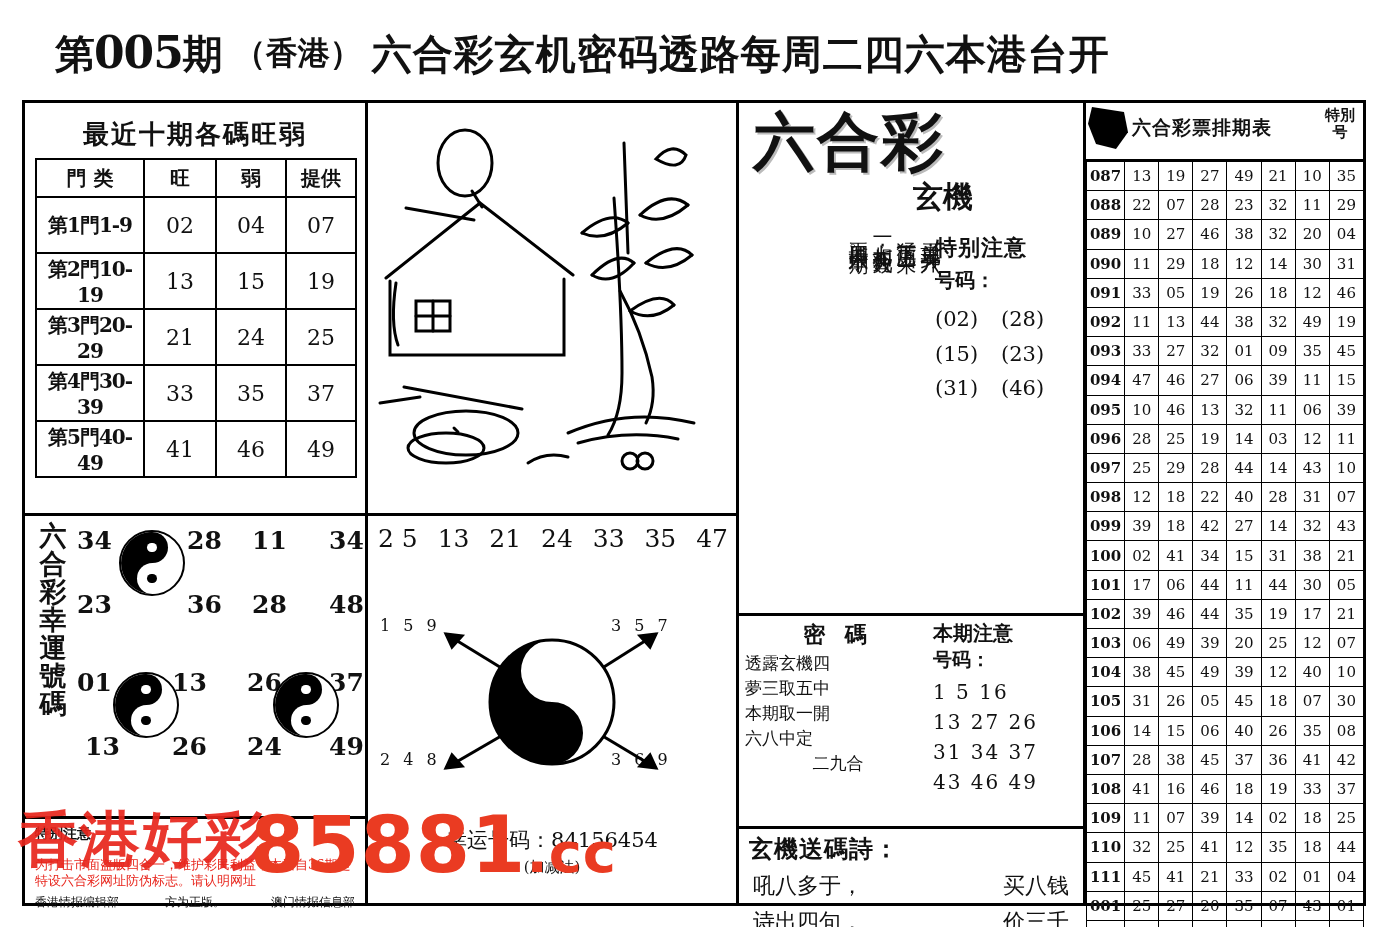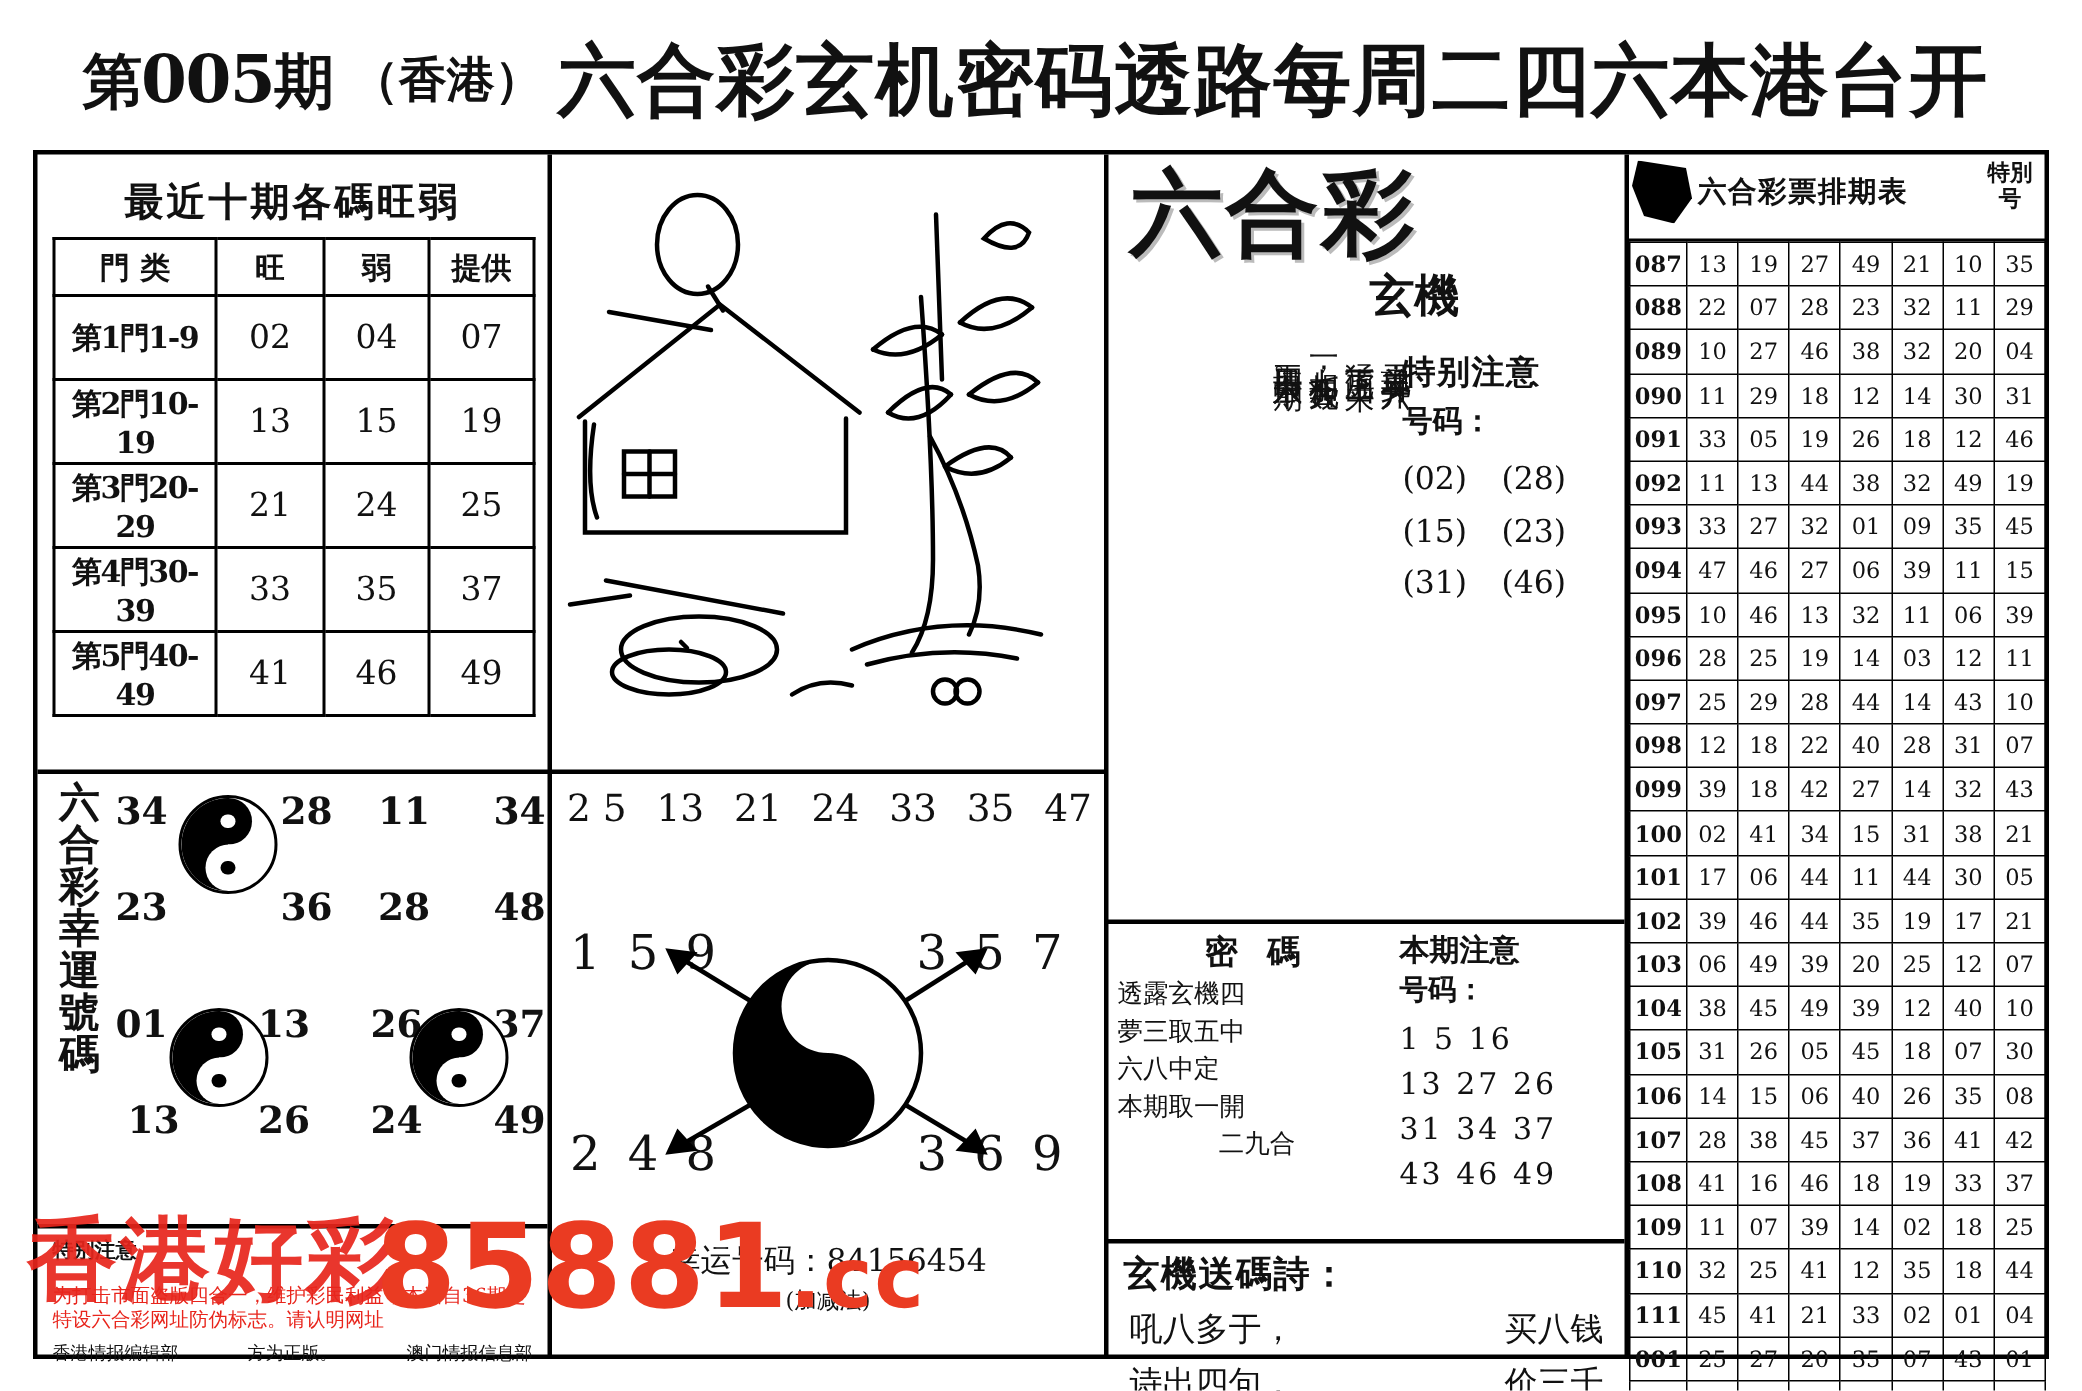--- a/index.html
+++ b/index.html
@@ -4,21 +4,21 @@
 <style>
   html,body{margin:0;padding:0;background:#fff;}
   body{width:1388px;height:927px;font-family:"DejaVu Sans","Liberation Sans",sans-serif;color:#111;overflow:hidden;}
   .page{position:relative;width:1388px;height:927px;}
 
   
   .header{position:absolute;left:0;top:20px;width:1388px;height:68px;display:flex;align-items:center;padding-left:55px;box-sizing:border-box;white-space:nowrap;}
   .hdr-issue{font-size:40px;font-weight:bold;font-family:"DejaVu Serif","Liberation Serif",serif;letter-spacing:-1px;}
   .hdr-issue .num{font-size:44px;}
   .hdr-region{font-size:32px;font-weight:bold;font-family:"DejaVu Serif","Liberation Serif",serif;margin-left:12px;}
-  .hdr-title{font-size:52px;font-weight:bold;font-family:Liberation Sans, sans-serif;margin-left:10px;letter-spacing:1px;}
+  .hdr-title{font-size:40px;font-weight:bold;font-family:Liberation Sans, sans-serif;margin-left:10px;letter-spacing:1px;}
 
   
   .frame{position:absolute;left:22px;top:100px;width:1344px;height:806px;border:3px solid #000;box-sizing:border-box;}
 
   
   .vline{position:absolute;top:0;width:3px;background:#000;}
   .hline{position:absolute;left:0;height:3px;background:#000;}
 
   
   .panelA{position:absolute;left:0;top:0;width:340px;height:410px;box-sizing:border-box;padding:8px 10px;}
@@ -51,21 +51,21 @@
   
   .panelC{position:absolute;left:0;top:716px;width:340px;height:87px;box-sizing:border-box;padding:6px 10px;}
   .panelC .t1{font-size:14px;font-weight:bold;font-family:"DejaVu Serif","Liberation Serif",serif;}
   .panelC .redtxt{color:#e8251c;font-size:13px;line-height:1.25;font-family:"DejaVu Serif","Liberation Serif",serif;margin-top:14px;}
   .panelC .blk{font-size:12px;margin-top:4px;display:flex;justify-content:space-between;font-family:"DejaVu Serif","Liberation Serif",serif;}
 
   
   .panelD{position:absolute;left:343px;top:0;width:368px;height:410px;}
   .panelE{position:absolute;left:343px;top:413px;width:368px;height:474px;}
   .seqrow{position:absolute;left:10px;top:8px;width:350px;font-size:25px;font-family:"DejaVu Serif","Liberation Serif",serif;display:flex;justify-content:space-between;}
-  .dirnum{position:absolute;font-size:32px;font-family:"DejaVu Serif","Liberation Serif",serif;letter-spacing:4px;}
+  .dirnum{position:absolute;font-size:16px;font-family:"DejaVu Serif","Liberation Serif",serif;letter-spacing:4px;}
   .luckyline{position:absolute;left:0;top:310px;width:368px;text-align:center;font-size:21px;font-family:"DejaVu Serif","Liberation Serif",serif;}
   .addsub{position:absolute;left:0;top:342px;width:368px;text-align:center;font-size:15px;font-family:"DejaVu Serif","Liberation Serif",serif;}
 
   
   .panelF{position:absolute;left:714px;top:0;width:344px;height:510px;}
   .logo{position:absolute;left:14px;top:8px;width:320px;height:110px;}
   .logo .l1{font-size:62px;font-weight:bold;font-family:"DejaVu Serif","Liberation Serif",serif;letter-spacing:2px;line-height:1;text-shadow:2px 2px 0 #bbb;}
   .logo .l2{font-size:30px;font-weight:bold;font-family:"DejaVu Serif","Liberation Serif",serif;margin-left:160px;margin-top:4px;}
   .vpoem{position:absolute;left:6px;top:124px;width:196px;height:250px;display:flex;flex-direction:row-reverse;justify-content:flex-start;gap:3px;}
   .vcol{writing-mode:vertical-rl;text-orientation:upright;font-size:20px;font-family:"DejaVu Serif","Liberation Serif",serif;letter-spacing:2px;line-height:1.05;}
@@ -344,22 +344,22 @@
           </div>
         </div>
       </div>
     </div>
 
     <div class="panelG">
       <div class="mima">
         <div class="h">密 碼</div>
         <div class="line">透露玄機四</div>
         <div class="line">夢三取五中</div>
+        <div class="line">本期取一開</div>
         <div class="line">六八中定</div>
-        <div class="line">本期取一開</div>
         <div class="line ind">二九合</div>
       </div>
       <div class="benqi">
         <div class="h">本期注意</div>
         <div class="h2">号码：</div>
         <div class="nums">
           <div>1  5  16</div>
           <div>13 27  26</div>
           <div>31 34  37</div>
           <div>43  46 49</div>

